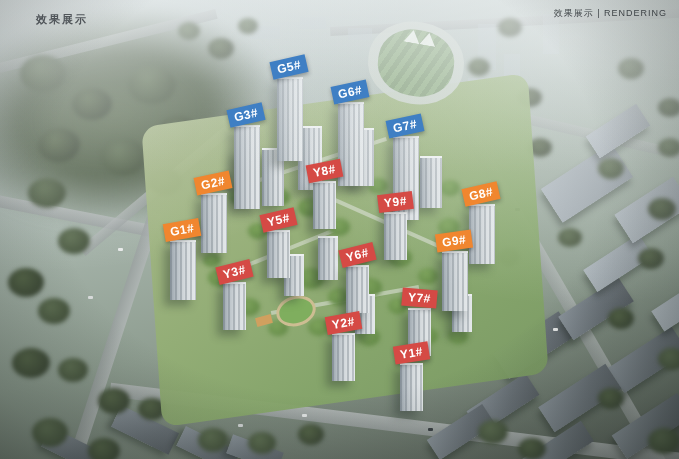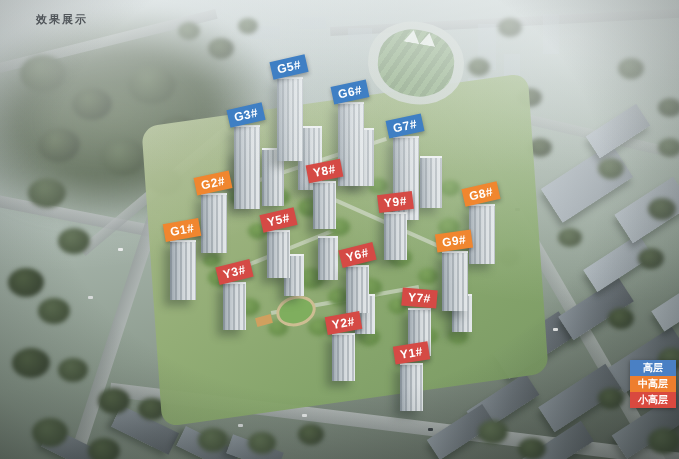--- a/index.html
+++ b/index.html
@@ -219,18 +219,14 @@
       <div class="abs blabel" style="left: 261px; top: 211px; background: rgb(213, 74, 69); transform: rotate(-13deg);">Y5#</div>
       <div class="abs blabel" style="left: 164px; top: 221px; background: rgb(240, 134, 47); transform: rotate(-10deg);">G1#</div>
       <div class="abs blabel" style="left: 436px; top: 232px; background: rgb(240, 134, 47); transform: rotate(-8deg);">G9#</div>
       <div class="abs blabel" style="left: 340px; top: 246px; background: rgb(213, 74, 69); transform: rotate(-14deg);">Y6#</div>
       <div class="abs blabel" style="left: 217px; top: 263px; background: rgb(213, 74, 69); transform: rotate(-14deg);">Y3#</div>
       <div class="abs blabel" style="left: 402px; top: 289px; background: rgb(213, 74, 69); transform: rotate(5deg);">Y7#</div>
       <div class="abs blabel" style="left: 326px; top: 314px; background: rgb(213, 74, 69); transform: rotate(-10deg);">Y2#</div>
       <div class="abs blabel" style="left: 394px; top: 344px; background: rgb(213, 74, 69); transform: rotate(-9deg);">Y1#</div>
     </div>
   <div class="abs caption-tl">效果展示</div>
-  <div class="abs legend" id="legend">
-      <div class="leg-item" style="background: rgb(74, 128, 196);">高层</div>
-      <div class="leg-item" style="background: rgb(238, 126, 46);">中高层</div>
-      <div class="leg-item" style="background: rgb(217, 73, 63);">小高层</div>
-    </div>
+  <div class="abs caption-tr">效果展示 | RENDERING</div>
 </div>
 
 </body></html>

